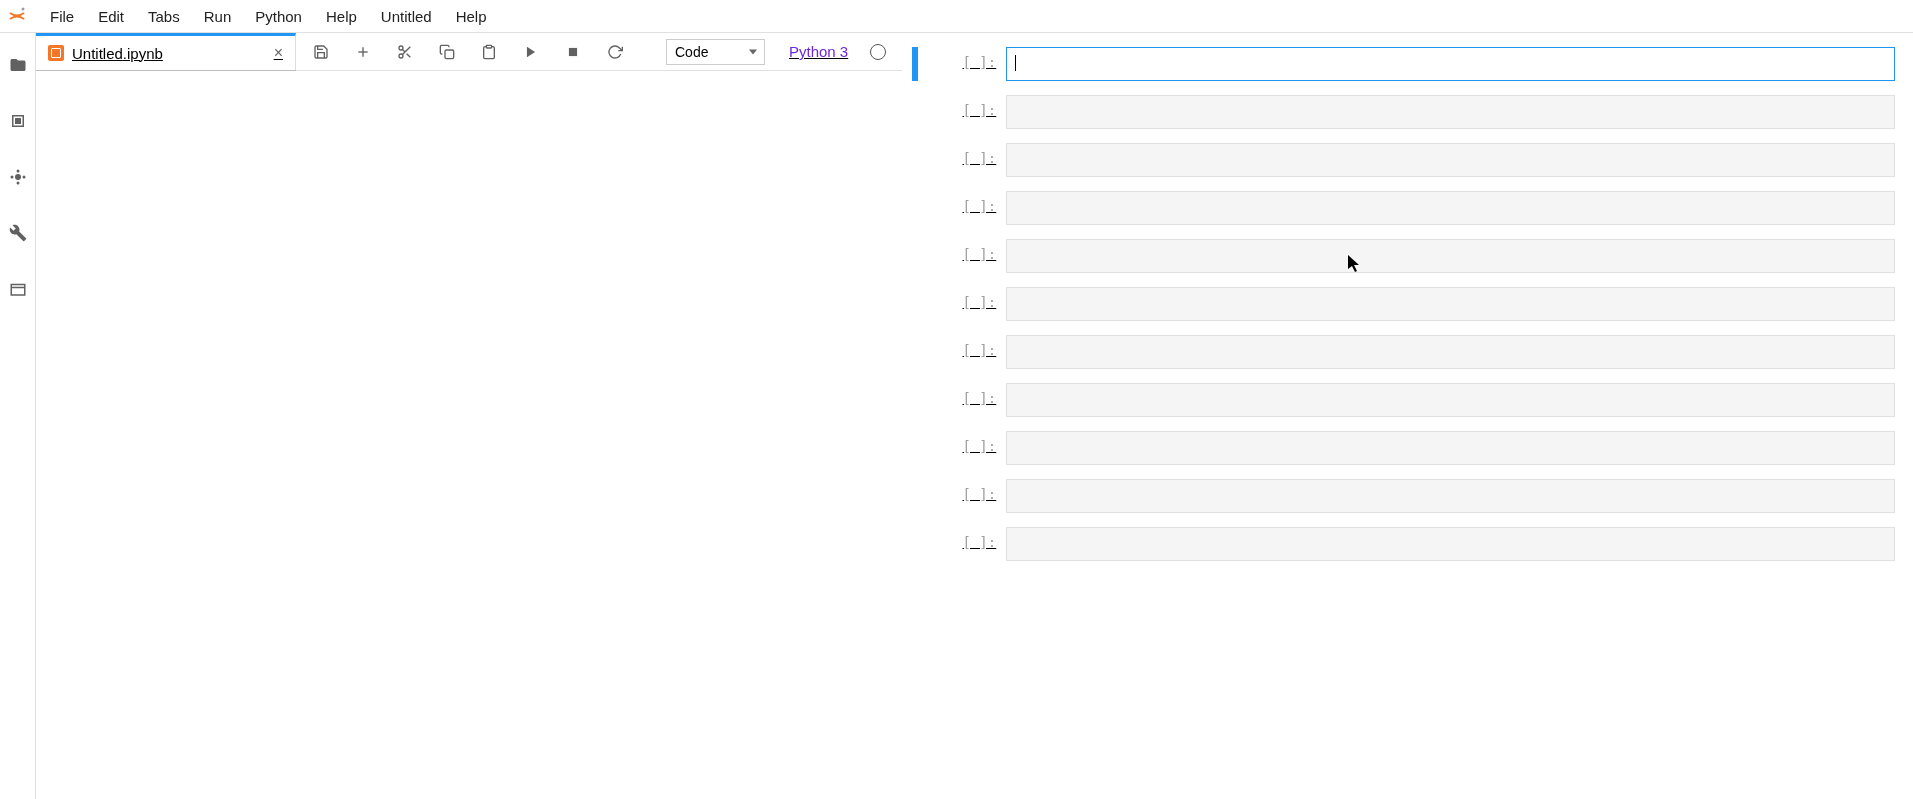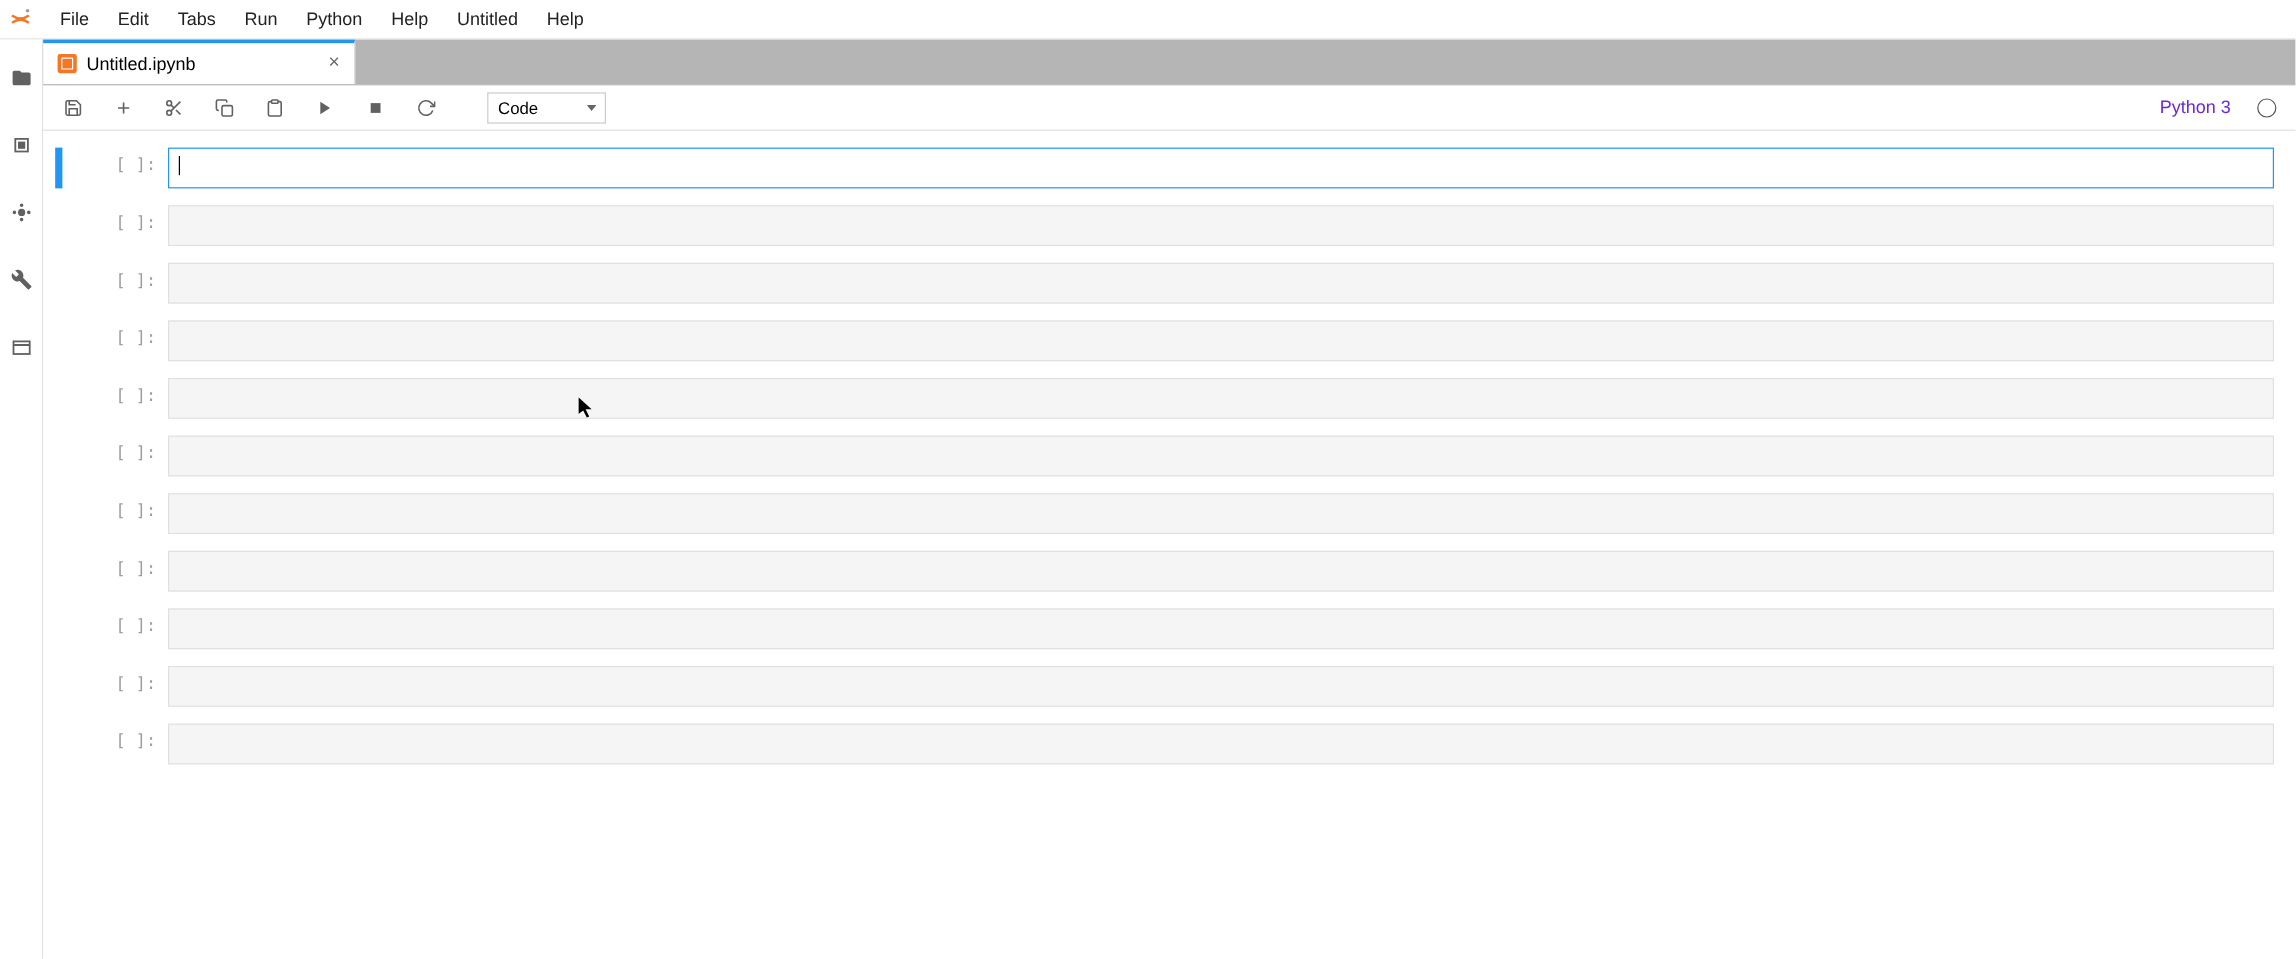--- a/index.html
+++ b/index.html
@@ -50,22 +50,23 @@
 .activity-icon {
   width: 20px; height: 20px;
   color: #616161;
   cursor: pointer;
   display:flex; align-items:center; justify-content:center;
 }
 
 .main-area {
   flex: 1;
   display: flex;
-  flex-direction: column;
-  background: #fff;
+  flex-direction: row;
+  background: #fff;
+  text-decoration: underline;
 }
 
 
 .tab-bar {
   height: 38px;
   background: #b5b5b5;
   display: flex;
   align-items: stretch;
   border-bottom: 1px solid #bdbdbd;
 }

